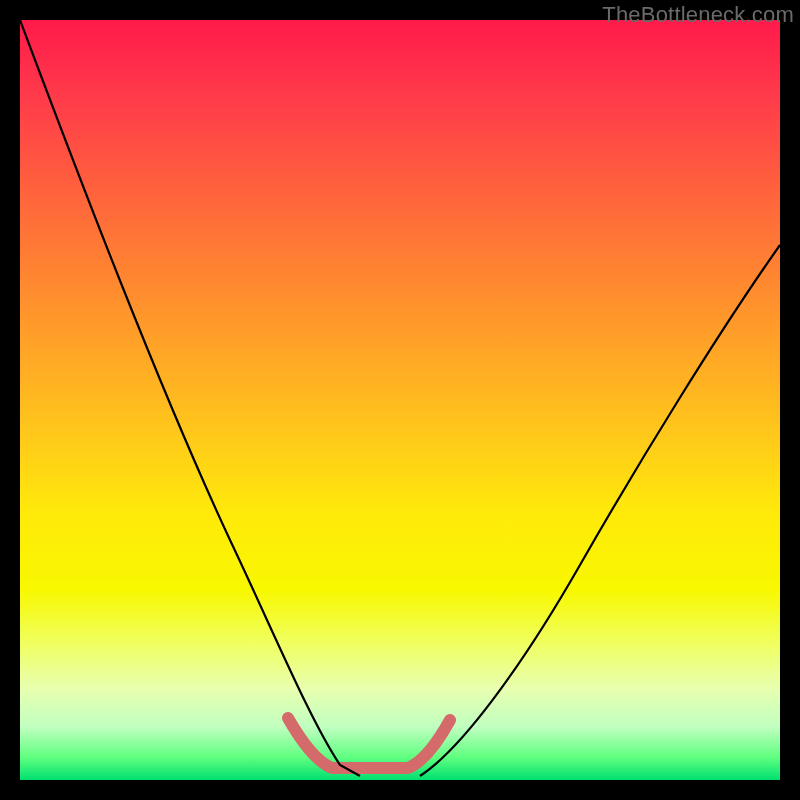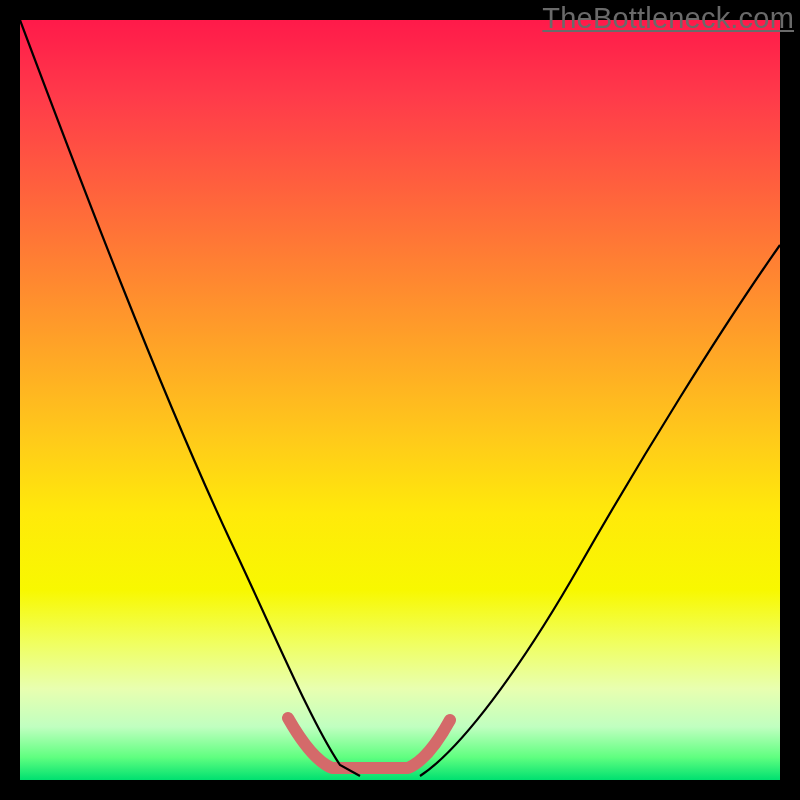--- a/index.html
+++ b/index.html
@@ -30,26 +30,25 @@
       #c0ffc0 93%,
       #60ff80 97%,
       #00e070 100%
     );
   }
   .watermark {
     position: absolute;
     top: 2px;
     right: 6px;
     font-family: Arial, Helvetica, sans-serif;
-    font-size: 29px;
+    font-size: 22px;
     color: #6a6a6a;
     font-weight: 500;
     letter-spacing: 0.2px;
     z-index: 10;
-    text-decoration: underline;
   }
   svg.curves {
     position: absolute;
     left: 0;
     top: 0;
     width: 760px;
     height: 760px;
   }
   .curve {
     fill: none;

